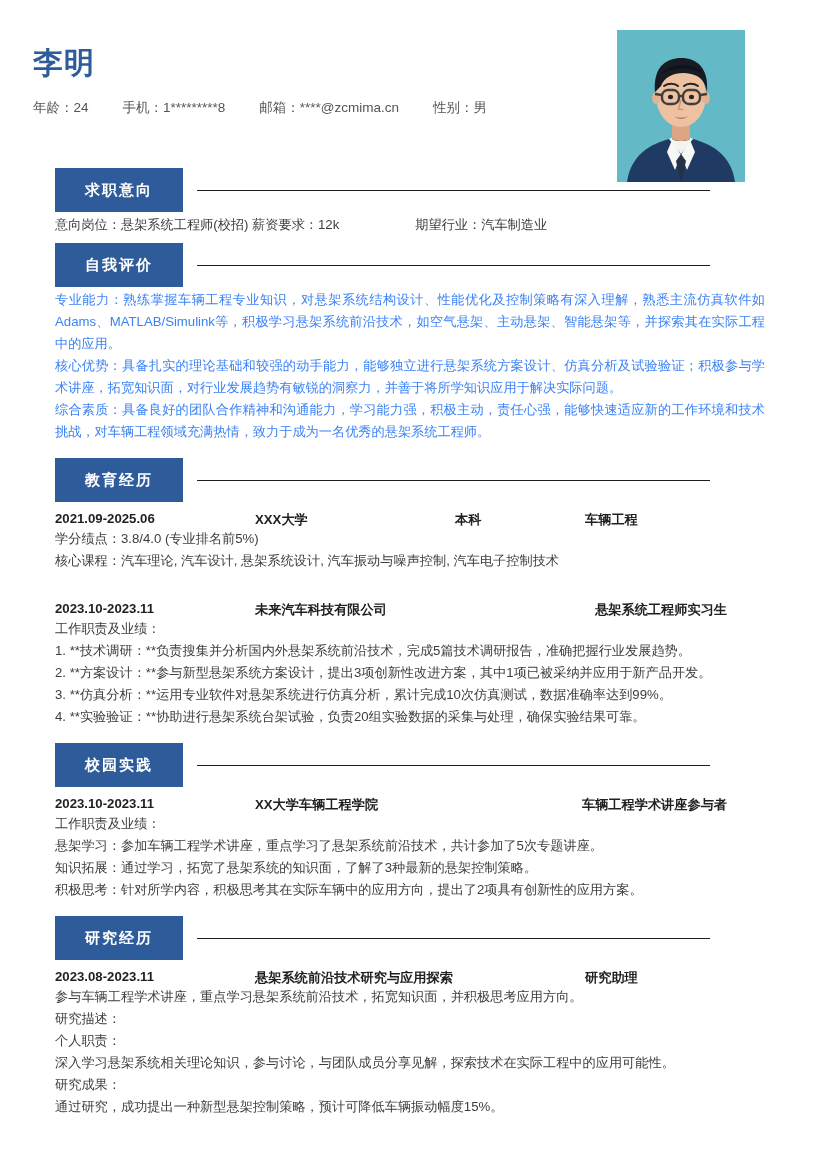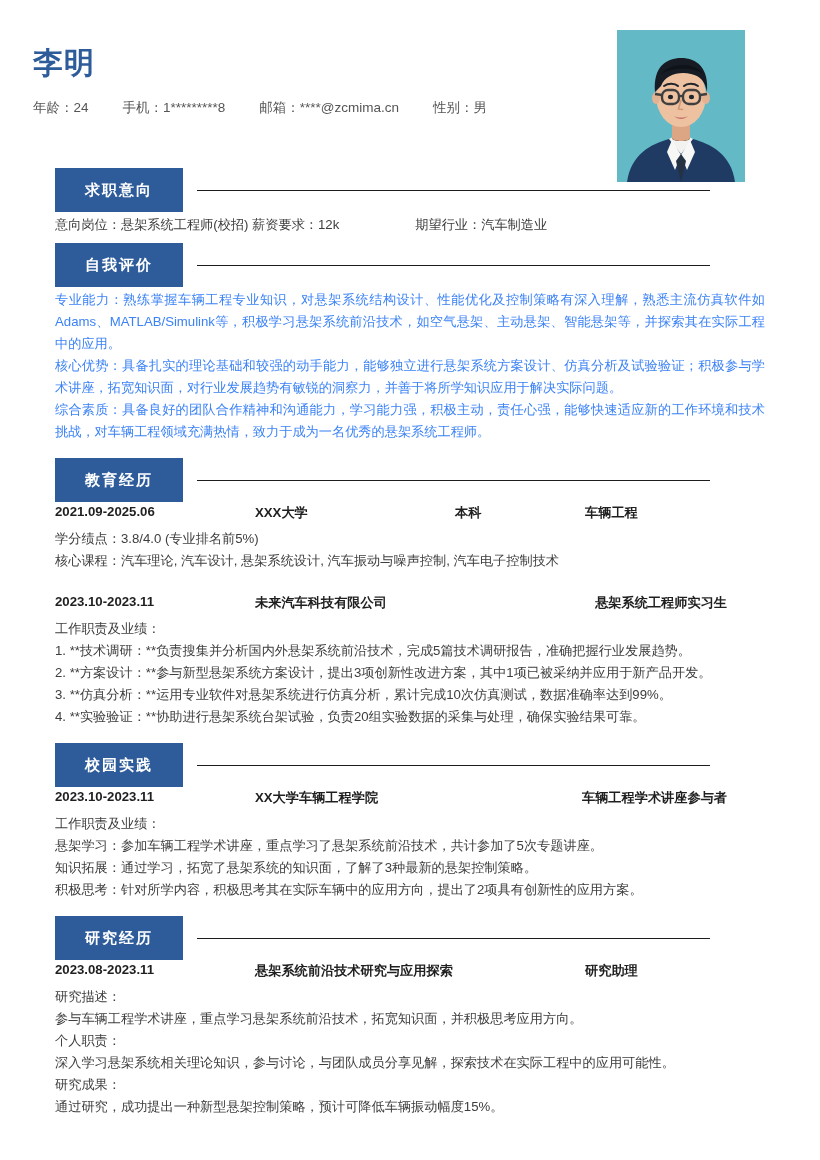--- a/index.html
+++ b/index.html
@@ -121,21 +121,21 @@
 
   
   .exp-row {
     position: relative;
     height: 22px;
     font-size: 13.2px;
     font-weight: bold;
     color: #1f1f1f;
     margin-bottom: 2px;
   }
-  .exp-row > span { position: absolute; top: 0; white-space: nowrap; }
+  .exp-row > span { position: absolute; top: 7px; white-space: nowrap; }
 
   .c-date  { left: 0; }
   .c-b     { left: 200px; }
   .c-c     { left: 400px; }
   .c-d     { left: 530px; }
   .c-right { right: 38px; }
 
   .exp-body { margin-top: 2px; }
 
   .spacer-sm { height: 14px; }
@@ -279,22 +279,22 @@
     <div class="sec-head">
       <div class="sec-badge">研究经历</div>
       <div class="sec-rule"></div>
     </div>
     <div class="exp-row">
       <span class="c-date">2023.08-2023.11</span>
       <span class="c-b">悬架系统前沿技术研究与应用探索</span>
       <span class="c-d">研究助理</span>
     </div>
     <div class="exp-body">
+      <p class="line">参与车辆工程学术讲座，重点学习悬架系统前沿技术，拓宽知识面，并积极思考应用方向。</p>
       <p class="line">研究描述：</p>
-      <p class="line">参与车辆工程学术讲座，重点学习悬架系统前沿技术，拓宽知识面，并积极思考应用方向。</p>
       <p class="line">个人职责：</p>
       <p class="line">深入学习悬架系统相关理论知识，参与讨论，与团队成员分享见解，探索技术在实际工程中的应用可能性。</p>
       <p class="line">研究成果：</p>
       <p class="line">通过研究，成功提出一种新型悬架控制策略，预计可降低车辆振动幅度15%。</p>
     </div>
     <div class="spacer-sm"></div>
   </div>
 
 </div>
 

